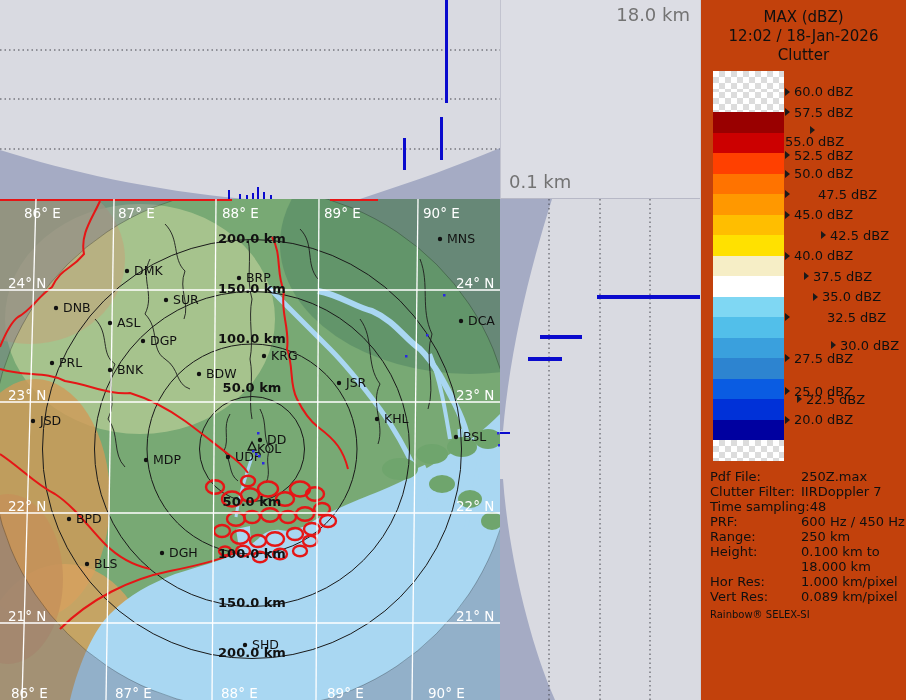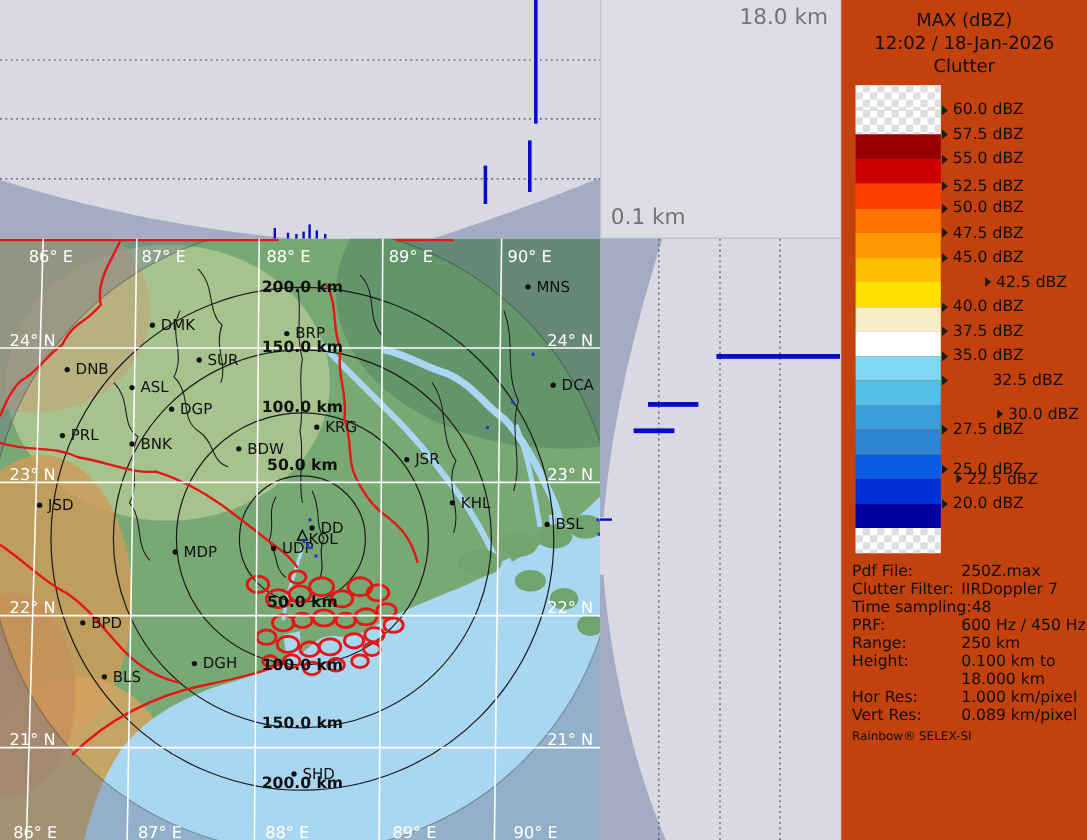--- a/index.html
+++ b/index.html
@@ -310,53 +310,53 @@
     </div>
   <div id="scale-labels">
       <div class="scale-label" style="top: 13.5px;">
         <span class="tri"></span>
         <span>60.0 dBZ</span>
       </div>
       <div class="scale-label" style="top: 34px;">
         <span class="tri"></span>
         <span>57.5 dBZ</span>
       </div>
-      <div class="scale-label" style="top: 54.5px;">
+      <div class="scale-label" style="top: 54.5px; flex-direction: column;">
         <span class="tri"></span>
         <span>55.0 dBZ</span>
       </div>
       <div class="scale-label" style="top: 77px;">
         <span class="tri"></span>
         <span>52.5 dBZ</span>
       </div>
       <div class="scale-label" style="top: 95.5px;">
         <span class="tri"></span>
         <span>50.0 dBZ</span>
       </div>
-      <div class="scale-label" style="top: 116px;">
+      <div class="scale-label" style="top: 116px; gap: 24px;">
         <span class="tri"></span>
         <span>47.5 dBZ</span>
       </div>
       <div class="scale-label" style="top: 136.5px;">
         <span class="tri"></span>
         <span>45.0 dBZ</span>
       </div>
       <div class="scale-label" style="top: 157px; margin-left: 36px;">
         <span class="tri"></span>
         <span>42.5 dBZ</span>
       </div>
       <div class="scale-label" style="top: 177.5px;">
         <span class="tri"></span>
         <span>40.0 dBZ</span>
       </div>
-      <div class="scale-label" style="top: 198px;">
+      <div class="scale-label" style="top: 198px; margin-left: 19px;">
         <span class="tri"></span>
         <span>37.5 dBZ</span>
       </div>
-      <div class="scale-label" style="top: 218.5px;">
+      <div class="scale-label" style="top: 218.5px; padding-left: 28px;">
         <span class="tri"></span>
         <span>35.0 dBZ</span>
       </div>
       <div class="scale-label" style="top: 239px; gap: 33px;">
         <span class="tri"></span>
         <span>32.5 dBZ</span>
       </div>
       <div class="scale-label" style="top: 267px; padding-left: 46px;">
         <span class="tri"></span>
         <span>30.0 dBZ</span>

